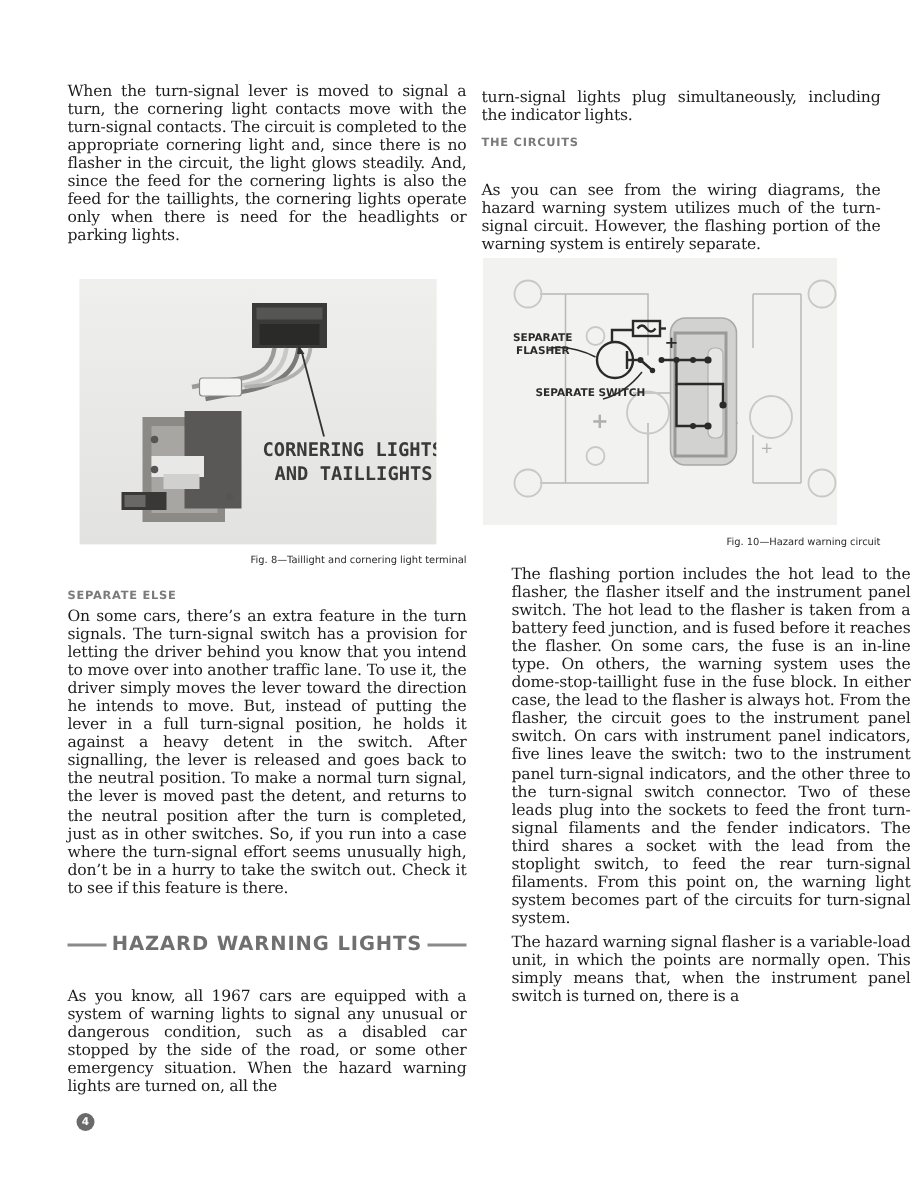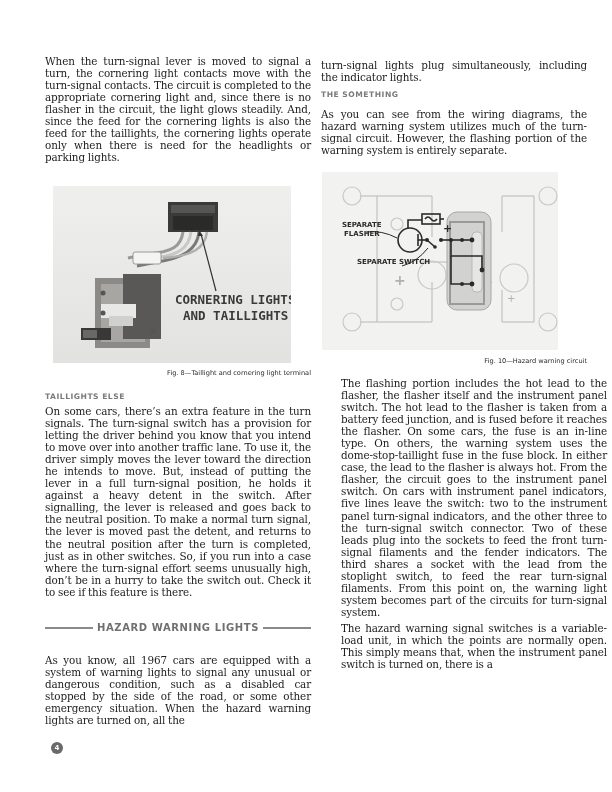--- a/index.html
+++ b/index.html
@@ -18,21 +18,21 @@
     font-family: "DejaVu Sans", "Liberation Sans", sans-serif;
     font-size: 7.6px; font-weight: bold; color: #7a7a7a; letter-spacing: 0.5px; margin: 0;
   }
   .caption {
     font-family: "DejaVu Sans", "Liberation Sans", sans-serif; font-size: 6.6px; color: #2a2a2a;
     text-align: right; margin: 0;
   }
   .hazard-head {
     display: flex; align-items: center; gap: 4px;
     font-family: "DejaVu Sans", "Liberation Sans", sans-serif;
-    font-size: 10px; font-weight: bold; color: #707070; letter-spacing: 0.6px;
+    font-size: 13px; font-weight: bold; color: #707070; letter-spacing: 0.6px;
   }
   .hazard-head .rule { height: 2px; background: #8a8a8a; flex: 1; }
   .figure { position: absolute; overflow: hidden; }
   .fig9 { left: 53px; top: 186px; width: 238px; height: 177px; background: #ebebe9; }
   .fig10 { left: 322px; top: 172px; width: 236px; height: 178px; background: #f2f2f1; }
   .page-num {
     position: absolute; left: 51px; top: 742px; width: 12px; height: 12px; border-radius: 50%;
     background: #6a6a6a; color: #fff; font-family: "DejaVu Sans", "Liberation Sans", sans-serif;
     font-size: 7px; font-weight: bold; display: flex; align-items: center; justify-content: center;
   }
@@ -84,37 +84,37 @@
     <line x1="148" y1="48" x2="163" y2="105" stroke="#333" stroke-width="1.2"></line>
     <polygon points="146,44 150,50 145,50" fill="#333"></polygon>
 
     <text class="fig-label" x="122" y="118" font-size="12.5" fill="#3a3a3a" font-family="'DejaVu Sans Mono', monospace" font-weight="bold">CORNERING LIGHTS</text>
     <text class="fig-label" x="130" y="134" font-size="12.5" fill="#3a3a3a" font-family="'DejaVu Sans Mono', monospace" font-weight="bold">AND TAILLIGHTS</text>
   </svg>
 </div>
 <p class="caption" style="position:absolute;left:45px;top:369px;width:266px;">Fig. 8—Taillight and cornering light terminal</p>
 
 <div class="col col-left" style="top:392px;">
-  <p class="head">TAILLIGHTS ELSE</p>
+  <p class="head">SEPARATE ELSE</p>
   <p class="para" style="margin-top:4px;">On some cars, there’s an extra feature in the turn signals. The turn-signal switch has a pro­vision for letting the driver behind you know that you intend to move over into another traffic lane. To use it, the driver simply moves the lever toward the direction he intends to move. But, instead of putting the lever in a full turn-signal position, he holds it against a heavy detent in the switch. After signalling, the lever is released and goes back to the neutral posi­tion. To make a normal turn signal, the lever is moved past the detent, and returns to the neutral position after the turn is completed, just as in other switches. So, if you run into a case where the turn-signal effort seems unusu­ally high, don’t be in a hurry to take the switch out. Check it to see if this feature is there.</p>
 </div>
 
 <div class="col col-left" style="top:622px;">
   <div class="hazard-head">
     <span class="rule"></span>
     <span>HAZARD WARNING LIGHTS</span>
     <span class="rule"></span>
   </div>
   <p class="para" style="margin-top:21px;">As you know, all 1967 cars are equipped with a system of warning lights to signal any un­usual or dangerous condition, such as a dis­abled car stopped by the side of the road, or some other emergency situation. When the hazard warning lights are turned on, all the</p>
 </div>
 
 <div class="col col-right" style="top:59px;">
   <p class="para">turn-signal lights plug simultaneously, includ­ing the indicator lights.</p>
-  <p class="head" style="margin-top:7px;">THE SOMETHING</p>
-  <p class="para" style="margin-top:9px;">As you can see from the wiring diagrams, the hazard warning system utilizes much of the turn-signal circuit. However, the flashing por­tion of the warning system is entirely separate.</p>
+  <p class="head" style="margin-top:7px;">THE CIRCUITS</p>
+  <p class="para" style="margin-top:22px;">As you can see from the wiring diagrams, the hazard warning system utilizes much of the turn-signal circuit. However, the flashing por­tion of the warning system is entirely separate.</p>
 </div>
 
 <div class="figure fig10">
   <svg width="236" height="178" viewBox="0 0 236 178">
     <rect width="236" height="178" fill="#f2f2f1"></rect>
 
     <g stroke="#b8b8b6" stroke-width="1" fill="none">
       <polyline points="55,24 55,150"></polyline>
       <polyline points="38,24 110,24 110,65"></polyline>
       <polyline points="38,150 110,150 110,110"></polyline>
@@ -178,16 +178,16 @@
 
     <text x="20" y="55" font-size="7" font-weight="bold" fill="#2a2a2a" font-family="'DejaVu Sans', sans-serif">SEPARATE</text>
     <text x="22" y="64" font-size="7" font-weight="bold" fill="#2a2a2a" font-family="'DejaVu Sans', sans-serif">FLASHER</text>
     <text x="35" y="92" font-size="7" font-weight="bold" fill="#2a2a2a" font-family="'DejaVu Sans', sans-serif">SEPARATE SWITCH</text>
   </svg>
 </div>
 <p class="caption" style="position:absolute;left:321px;top:357px;width:266px;">Fig. 10—Hazard warning circuit</p>
 
 <div class="col col-right" style="top:377px;margin-left:20px;">
   <p class="para">The flashing portion includes the hot lead to the flasher, the flasher itself and the instrument panel switch. The hot lead to the flasher is taken from a battery feed junction, and is fused before it reaches the flasher. On some cars, the fuse is an in-line type. On others, the warning system uses the dome-stop-taillight fuse in the fuse block. In either case, the lead to the flasher is always hot. From the flasher, the circuit goes to the instrument panel switch. On cars with instrument panel indicators, five lines leave the switch: two to the instrument panel turn-signal indicators, and the other three to the turn-signal switch connector. Two of these leads plug into the sockets to feed the front turn-signal filaments and the fender indicators. The third shares a socket with the lead from the stoplight switch, to feed the rear turn-signal filaments. From this point on, the warning light system becomes part of the circuits for turn-signal system.</p>
-  <p class="para" style="margin-top:4px;">The hazard warning signal switches is a variable-load unit, in which the points are normally open. This simply means that, when the in­strument panel switch is turned on, there is a</p>
+  <p class="para" style="margin-top:4px;">The hazard warning signal flasher is a variable-load unit, in which the points are normally open. This simply means that, when the in­strument panel switch is turned on, there is a</p>
 </div>
 
 <div class="page-num">4</div>
 
 </body></html>

